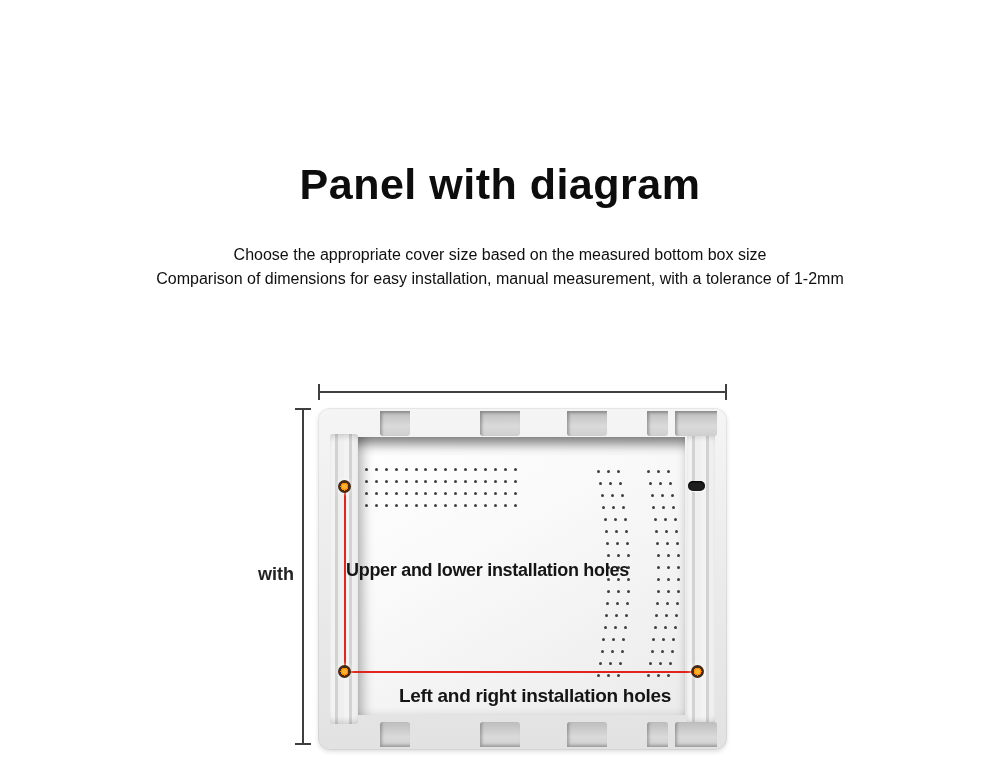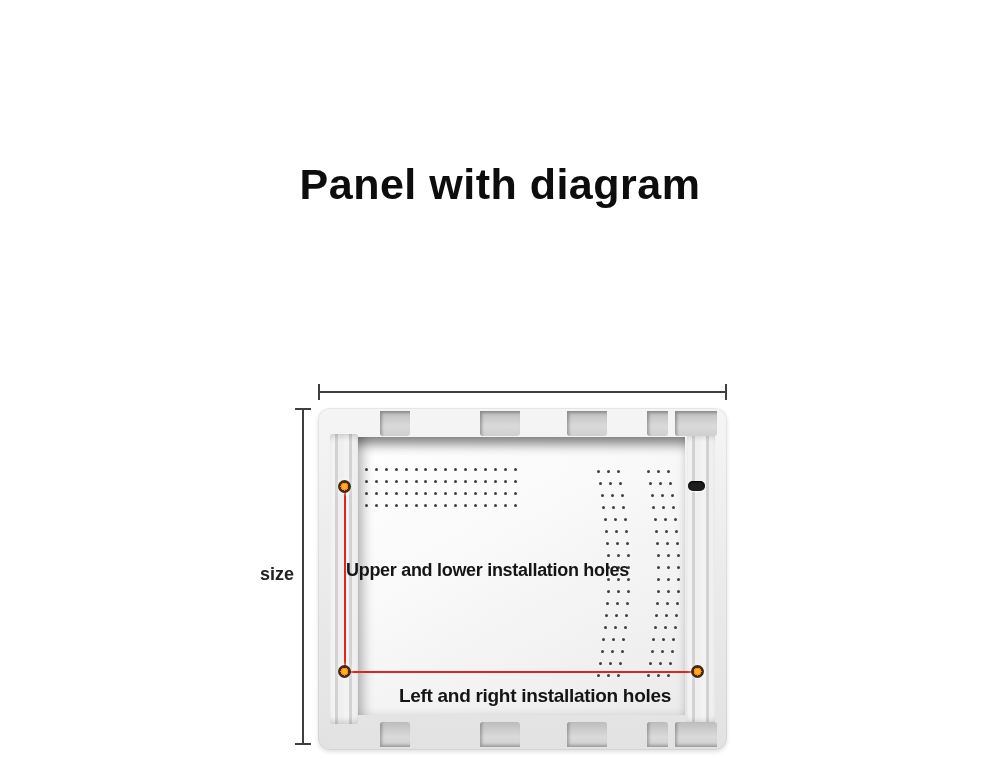--- a/index.html
+++ b/index.html
@@ -124,28 +124,30 @@
   .ann.lower { left:399px; top:685px; font-size:19px; }
 </style>
 </head>
 <body>
 
 <div class="stage">
 
   <h1 class="title">Panel with diagram</h1>
 
   <div class="subtitle">
+    <div>Choose the appropriate cover size based on the measured bottom box size</div>
+    <div>Comparison of dimensions for easy installation, manual measurement, with a tolerance of 1-2mm</div>
   </div>
 
   <div class="dim-h-line">
     <span class="tick-v left"></span>
     <span class="tick-v right"></span>
   </div>
 
-  <div class="dim-v-label">size</div>
+  <div class="dim-v-label">with</div>
   <div class="dim-v-line">
     <span class="tick-h top"></span>
     <span class="tick-h bottom"></span>
   </div>
 
   <div class="panel" id="panel">
     <div class="ribs left"></div>
     <div class="ribs right"></div>
     <div class="inner" id="inner-face">
         <div class="dot" style="left: 7px; top: 31px;"></div>

